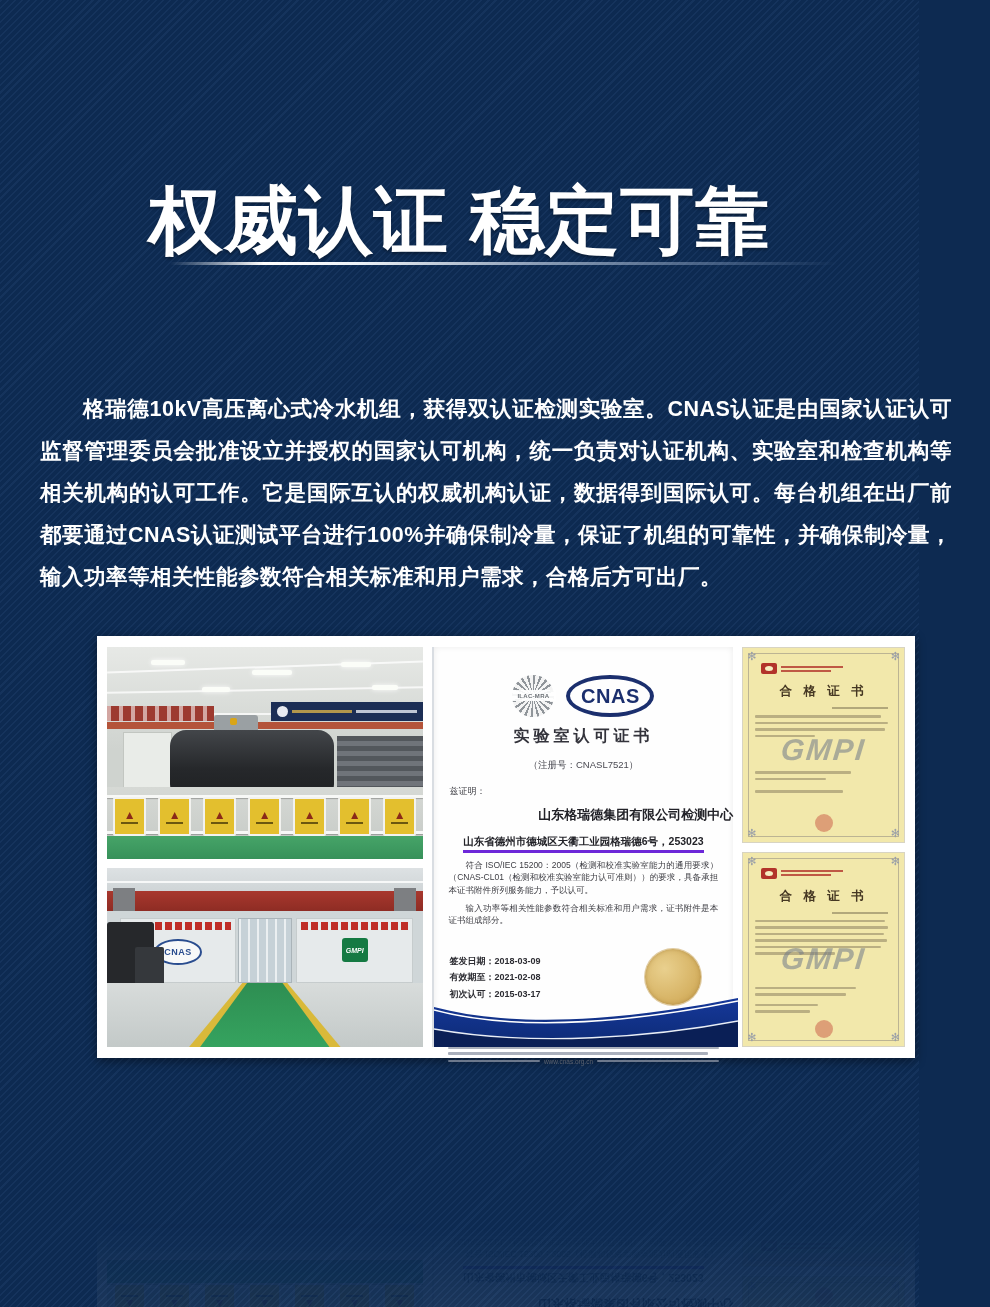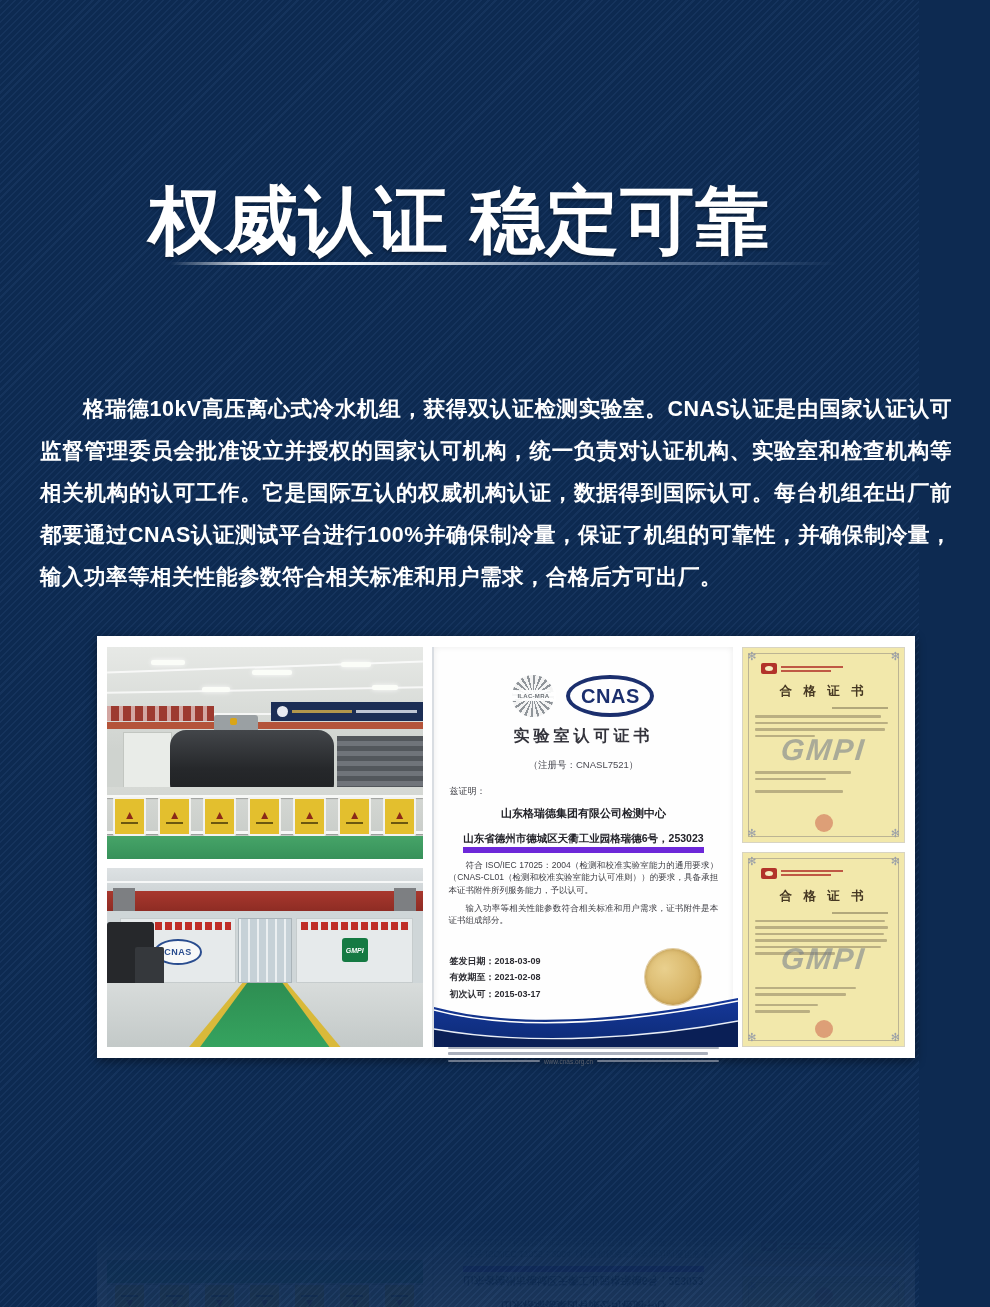--- a/index.html
+++ b/index.html
@@ -94,23 +94,23 @@
   .col-cert{width:304px;position:relative;background:#fefefe;border-left:2px solid #d9dde2;box-shadow:inset 0 0 6px rgba(0,0,0,0.08);box-sizing:border-box;}
   .cert-logos{display:flex;justify-content:center;align-items:center;gap:12px;margin-top:26px;height:46px;}
   .ilac{position:relative;width:42px;height:42px;border-radius:50%;background:repeating-conic-gradient(#90959a 0deg 7deg,#f4f4f4 7deg 18deg);}
   .ilac-band{position:absolute;left:-2px;right:-2px;top:15px;height:11px;background:rgba(255,255,255,0.92);display:flex;align-items:center;justify-content:center;font-size:6px;color:#6b7075;font-weight:700;letter-spacing:0.3px;}
   .cnaslogo{position:relative;width:88px;height:42px;border:4px solid #1b2f6e;border-radius:50%;display:flex;align-items:center;justify-content:center;box-sizing:border-box;}
   .cnaslogo span{font-size:20px;font-weight:800;color:#1b2f6e;letter-spacing:0.5px;}
   .cert-org{margin-top:11px;text-align:center;font-size:18.5px;font-weight:800;color:#2e2e36;letter-spacing:1px;}
   .cert-doc{margin-top:7px;text-align:center;font-size:16px;font-weight:700;color:#33333b;letter-spacing:4px;}
   .cert-reg{margin-top:12px;text-align:center;font-size:9.5px;color:#4a4a52;}
   .cert-attest{margin:13px 0 0 16px;font-size:9px;color:#3a3a40;text-align:left;}
-  .cert-company{margin-top:8px;text-align:center;font-size:11px;font-weight:700;color:#222228;}
+  .cert-company{margin-top:8px;text-align:right;font-size:13px;font-weight:700;color:#222228;}
   .cert-address-wrap{text-align:center;margin-top:7px;}
-  .cert-address{display:inline-block;font-size:10.5px;font-weight:700;color:#222228;border-bottom:6px solid #6d28d9;padding-bottom:1px;}
+  .cert-address{display:inline-block;font-size:10.5px;font-weight:700;color:#222228;border-bottom:3px solid #6d28d9;padding-bottom:1px;}
   .cert-body{margin:6px 15px 0 15px;font-size:8.5px;line-height:1.45;color:#3c3c42;text-align:justify;text-indent:2em;}
   .cert-dates-row{position:relative;margin:26px 16px 0 16px;height:60px;}
   .cert-date{font-size:9px;line-height:1.85;color:#2c2c32;font-weight:600;}
   .gold-seal{position:absolute;right:16px;top:-4px;width:56px;height:56px;border-radius:50%;
     background:radial-gradient(circle at 35% 35%, #e9d08e, #d6b263 65%, #c8a050);
     box-shadow:0 0 0 1px rgba(198,160,84,0.55), inset 0 0 4px rgba(150,110,40,0.5);}
   .cert-signer-row{display:flex;align-items:center;gap:5px;margin:7px 0 0 16px;}
   .cert-signer{font-size:9.5px;font-weight:700;color:#1f1f26;}
   .cert-fineprint{margin:7px 14px 0 14px;}
   .fp-bar{height:2.5px;background:#8d96a6;opacity:0.75;border-radius:1px;margin-bottom:3px;}
@@ -242,21 +242,21 @@
           <span>CNAS</span>
         </div>
       </div>
       <div class="cert-doc">实验室认可证书</div>
       <div class="cert-reg">（注册号：CNASL7521）</div>
       <div class="cert-attest">兹证明：</div>
       <div class="cert-company">山东格瑞德集团有限公司检测中心</div>
       <div class="cert-address-wrap">
         <span class="cert-address">山东省德州市德城区天衢工业园格瑞德6号，253023</span>
       </div>
-      <div class="cert-body">符合 ISO/IEC 17025：2004（检测和校准实验室能力的通用要求）（CNAS-CL01（检测和校准实验室能力认可准则））的要求，具备承担本证书附件所列服务能力，予以认可。</div>
+      <div class="cert-body">符合 ISO/IEC 15200：2005（检测和校准实验室能力的通用要求）（CNAS-CL01（检测和校准实验室能力认可准则））的要求，具备承担本证书附件所列服务能力，予以认可。</div>
       <div class="cert-body">输入功率等相关性能参数符合相关标准和用户需求，证书附件是本证书组成部分。</div>
       <div class="cert-dates-row">
         <div class="cert-date">签发日期：2018-03-09</div>
         <div class="cert-date">有效期至：2021-02-08</div>
         <div class="cert-date">初次认可：2015-03-17</div>
         <div class="gold-seal"></div>
       </div>
       <div class="cert-signer-row">
         <span class="cert-signer">中国合格评定国家认可委员会授权人</span>
         <svg width="46" height="20" viewBox="0 0 46 20">

